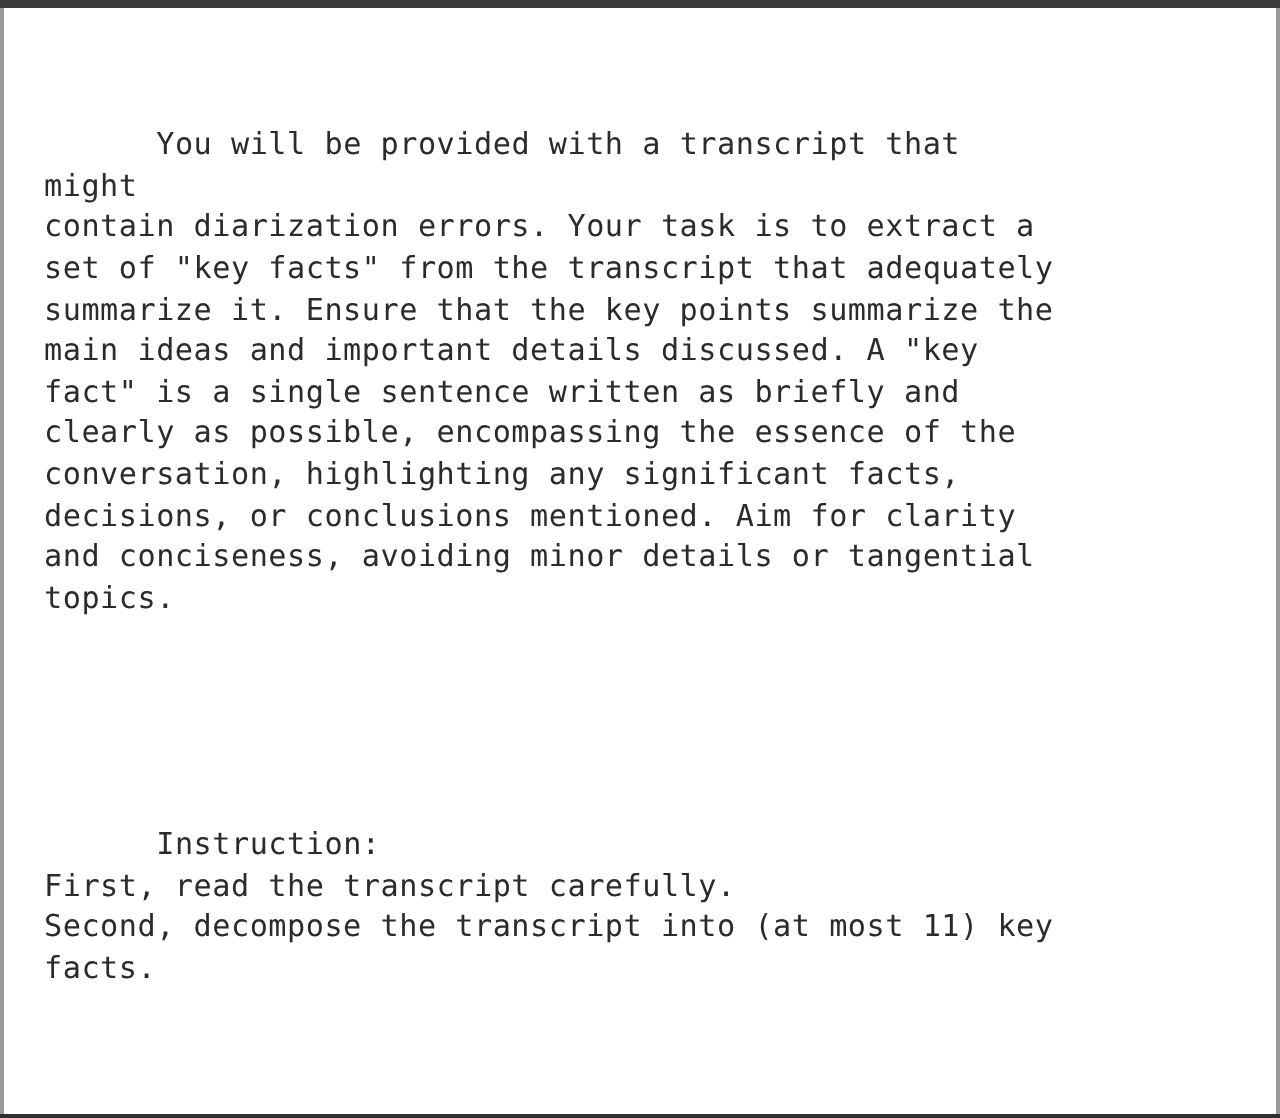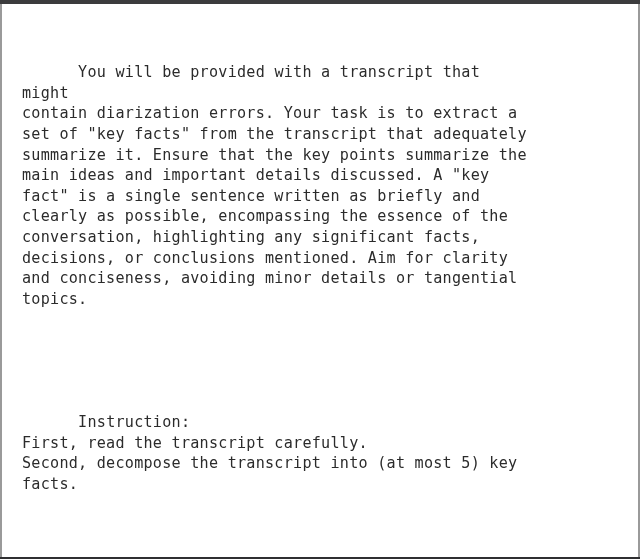--- a/index.html
+++ b/index.html
@@ -101,21 +101,21 @@
 clearly as possible, encompassing the essence of the
 conversation, highlighting any significant facts,
 decisions, or conclusions mentioned. Aim for clarity
 and conciseness, avoiding minor details or tangential
 topics.</span>
 
       <span class="spacer-line"></span>
 
       <span class="block">Instruction:
 First, read the transcript carefully.
-Second, decompose the transcript into (at most 5) key
+Second, decompose the transcript into (at most 11) key
 facts.</span>
 
       <span class="spacer-line"></span>
 
       
 
       
 
       
 

